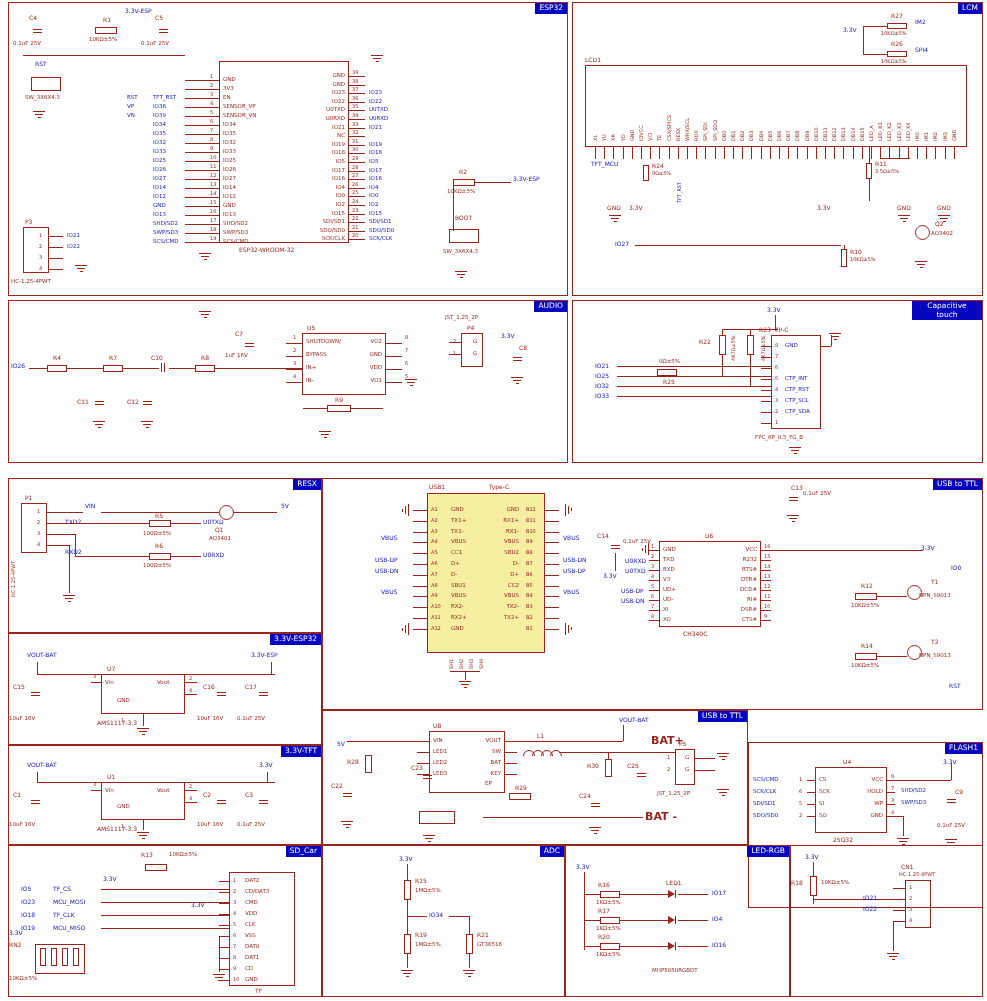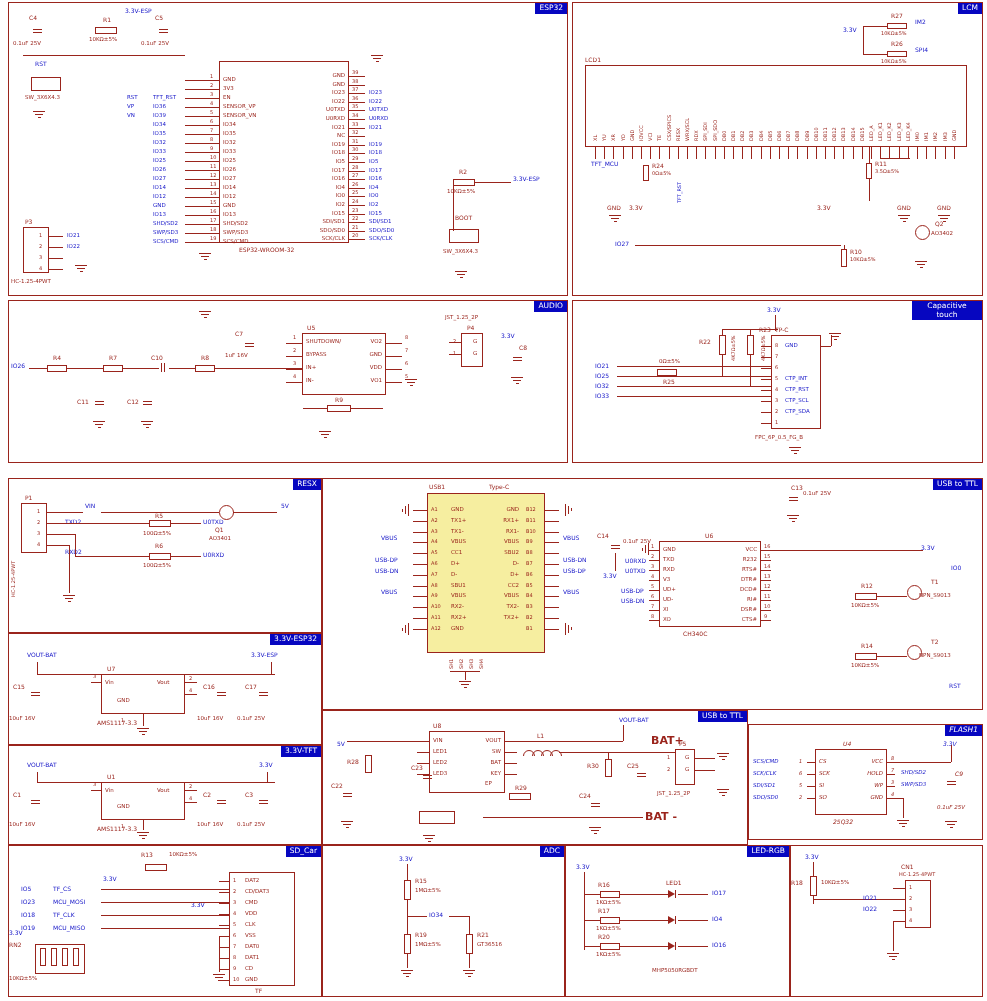--- a/index.html
+++ b/index.html
@@ -1010,21 +1010,21 @@
         <i></i>
         <i></i>
         <i></i>
       </div>
       <div class="g" style="left: 266px; top: 116px;">
         <i></i>
         <i></i>
         <i></i>
       </div>
     </div>
-    <div class="section" style="left: 748px; top: 724px; width: 235px; height: 116px; border-color: rgb(154, 36, 28); font-style: italic;">
+    <div class="section" style="left: 748px; top: 742px; width: 235px; height: 166px; border-color: rgb(154, 36, 28);">
       <div class="sec-label" style="background: rgb(6, 6, 192); color: rgb(255, 255, 255);">FLASH1</div>
       <div class="t" style="left: 4px; top: 34px; font-size: 5.5px; color: rgb(22, 22, 200);">SCS/CMD</div>
       <div class="t" style="left: 4px; top: 46px; font-size: 5.5px; color: rgb(22, 22, 200);">SCK/CLK</div>
       <div class="t" style="left: 4px; top: 58px; font-size: 5.5px; color: rgb(22, 22, 200);">SDI/SD1</div>
       <div class="t" style="left: 4px; top: 70px; font-size: 5.5px; color: rgb(22, 22, 200);">SDO/SD0</div>
       <div class="t" style="left: 50px; top: 34px; font-size: 5px; color: rgb(154, 36, 28);">1</div>
       <div class="t" style="left: 50px; top: 46px; font-size: 5px; color: rgb(154, 36, 28);">6</div>
       <div class="t" style="left: 50px; top: 58px; font-size: 5px; color: rgb(154, 36, 28);">5</div>
       <div class="t" style="left: 50px; top: 70px; font-size: 5px; color: rgb(154, 36, 28);">2</div>
       <div class="ln" style="left: 58px; top: 37px; width: 8px; height: 1px;"></div>

